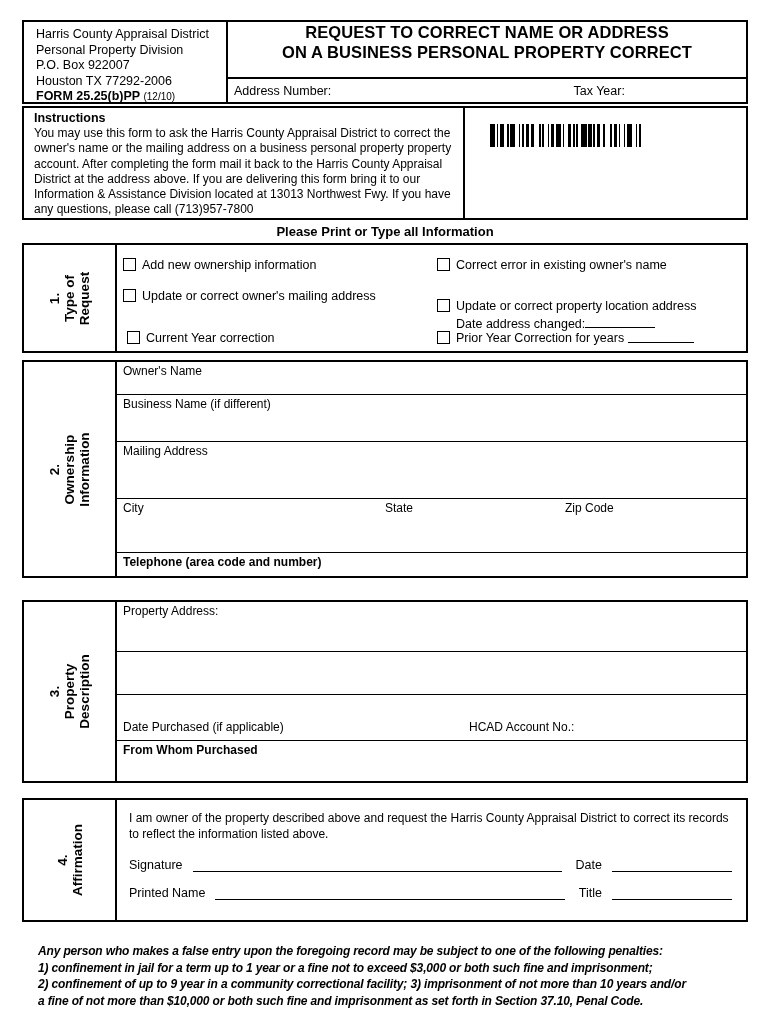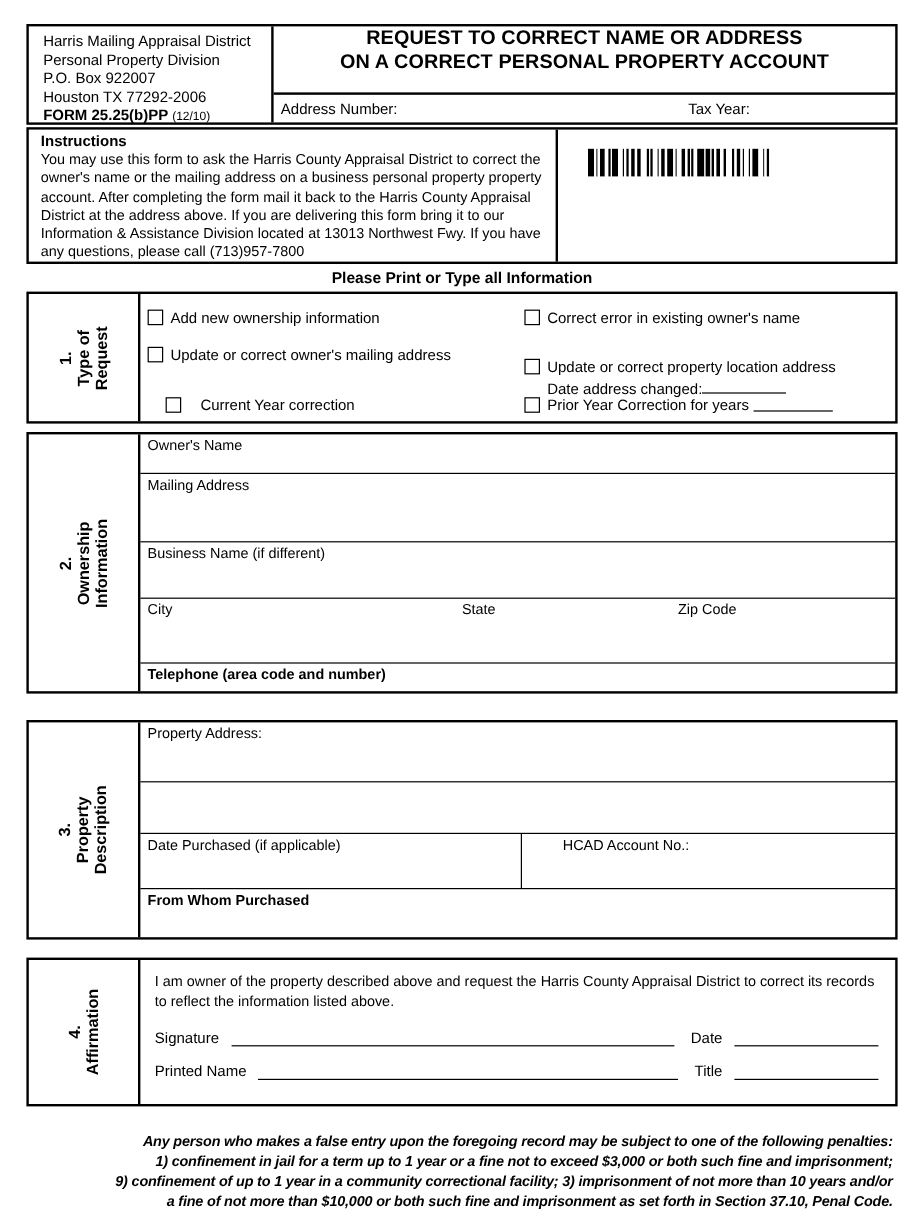--- a/index.html
+++ b/index.html
@@ -49,58 +49,58 @@
   .uline{display:inline-block;border-bottom:1.5px solid #000;height:11px;vertical-align:baseline;}
   .w70{width:70px;} .w66{width:66px;margin-left:4px;} .w120{width:120px;}
 
   
   .frow{position:relative;border-bottom:1.5px solid #000;box-sizing:border-box;}
   .frow:last-child{border-bottom:none;flex:1;font-weight:bold;}
   .flabel{position:absolute;left:6px;top:2px;font-size:12px;}
   .s2{top:360px;height:218px;}
   .s3{top:600px;height:183px;}
   .r-owner{height:33px;} .r-bus{height:47px;} .r-mail{height:57px;} .r-city{height:54px;}
-  .r-paddr{height:50px;} .r-paddr2{height:43px;} .r-split{height:46px;display:flex;}
+  .r-paddr{height:50px;} .r-paddr2{height:43px;} .r-split{height:46px;display:flex;align-items:center;}
   .cell-l{width:318px;border-right:1.5px solid #000;box-sizing:border-box;position:relative;}
   .cell-r{flex:1;position:relative;margin-left:28px;}
   .lbl-state{left:268px;} .lbl-zip{left:448px;}
 
   
   .s4{top:798px;height:124px;}
   .s4content{padding:11px 14px 0 12px;box-sizing:border-box;}
   .statement{font-size:12px;line-height:15.5px;max-width:608px;}
   .sigrow{display:flex;align-items:flex-end;margin-top:16px;font-size:12.5px;}
   .sigrow .grow{flex:1;margin:0 10px;}
   .sigrow .gap{margin-left:4px;margin-right:10px;}
   .prow{margin-top:14px;}
 
   
   .penalty{position:absolute;left:38px;top:943px;width:706px;font-weight:bold;font-style:italic;
-           font-size:12px;line-height:16.5px;letter-spacing:-0.15px;white-space:nowrap;text-align:right;}
+           font-size:12px;line-height:16.5px;letter-spacing:-0.15px;white-space:nowrap;}
 </style>
 </head>
 <body>
 
 <div class="page">
 
   <div class="box header">
     <div class="hleft">
-      <div>Harris Mailing Appraisal District</div>
+      <div>Harris County Appraisal District</div>
       <div>Personal Property Division</div>
       <div>P.O. Box 922007</div>
       <div>Houston TX 77292-2006</div>
       <div class="formnum">
         <span>FORM 25.25(b)PP</span>
         <span class="rev">(12/10)</span>
       </div>
     </div>
     <div class="hright">
       <div class="title-area">
         <div>REQUEST TO CORRECT NAME OR ADDRESS</div>
-        <div>ON A CORRECT PERSONAL PROPERTY ACCOUNT</div>
+        <div>ON A BUSINESS PERSONAL PROPERTY CORRECT</div>
       </div>
       <div class="acctrow">
         <span>Address Number:</span>
         <span class="fld f-grow2"></span>
         <span>Tax Year:</span>
         <span class="fld f-grow1"></span>
       </div>
     </div>
   </div>
 
@@ -137,46 +137,46 @@
       </label>
       <label class="cbitem" style="left:320px;top:54px;">
         <span class="cb"></span>
         <span>
           <span>Update or correct property location address</span>
           <span class="subline" style="display:block;">
             <span>Date address changed:</span><span class="uline w70"></span>
           </span>
         </span>
       </label>
-      <label class="cbitem" style="left:21px;top:86px;gap:10px;">
+      <label class="cbitem" style="left:10px;top:86px;">
         <span class="cb"></span>
         <span>Current Year correction</span>
       </label>
       <label class="cbitem" style="left:320px;top:86px;">
         <span class="cb"></span>
         <span>Prior Year Correction for years</span>
         <span class="uline w66"></span>
       </label>
     </div>
   </div>
 
   <div class="box section s2">
     <div class="seclabel">
       <span class="rot">2.
 Ownership Information</span>
     </div>
     <div class="seccontent">
       <div class="frow r-owner">
         <span class="flabel">Owner's Name</span>
       </div>
+      <div class="frow r-bus">
+        <span class="flabel">Business Name (if different)</span>
+      </div>
       <div class="frow r-mail">
         <span class="flabel">Mailing Address</span>
-      </div>
-      <div class="frow r-bus">
-        <span class="flabel">Business Name (if different)</span>
       </div>
       <div class="frow r-city">
         <span class="flabel">City</span>
         <span class="flabel lbl-state">State</span>
         <span class="flabel lbl-zip">Zip Code</span>
       </div>
       <div class="frow">
         <span class="flabel">Telephone (area code and number)</span>
       </div>
     </div>
@@ -225,17 +225,17 @@
         <span class="uline grow"></span>
         <span class="gap">Title</span>
         <span class="uline w120"></span>
       </div>
     </div>
   </div>
 
   <div class="penalty">
     <div>Any person who makes a false entry upon the foregoing record may be subject to one of the following penalties:</div>
     <div>1) confinement in jail for a term up to 1 year or a fine not to exceed $3,000 or both such fine and imprisonment;</div>
-    <div>9) confinement of up to 1 year in a community correctional facility; 3) imprisonment of not more than 10 years and/or</div>
+    <div>2) confinement of up to 9 year in a community correctional facility; 3) imprisonment of not more than 10 years and/or</div>
     <div>a fine of not more than $10,000 or both such fine and imprisonment as set forth in Section 37.10, Penal Code.</div>
   </div>
 
 </div>
 
 </body></html>

